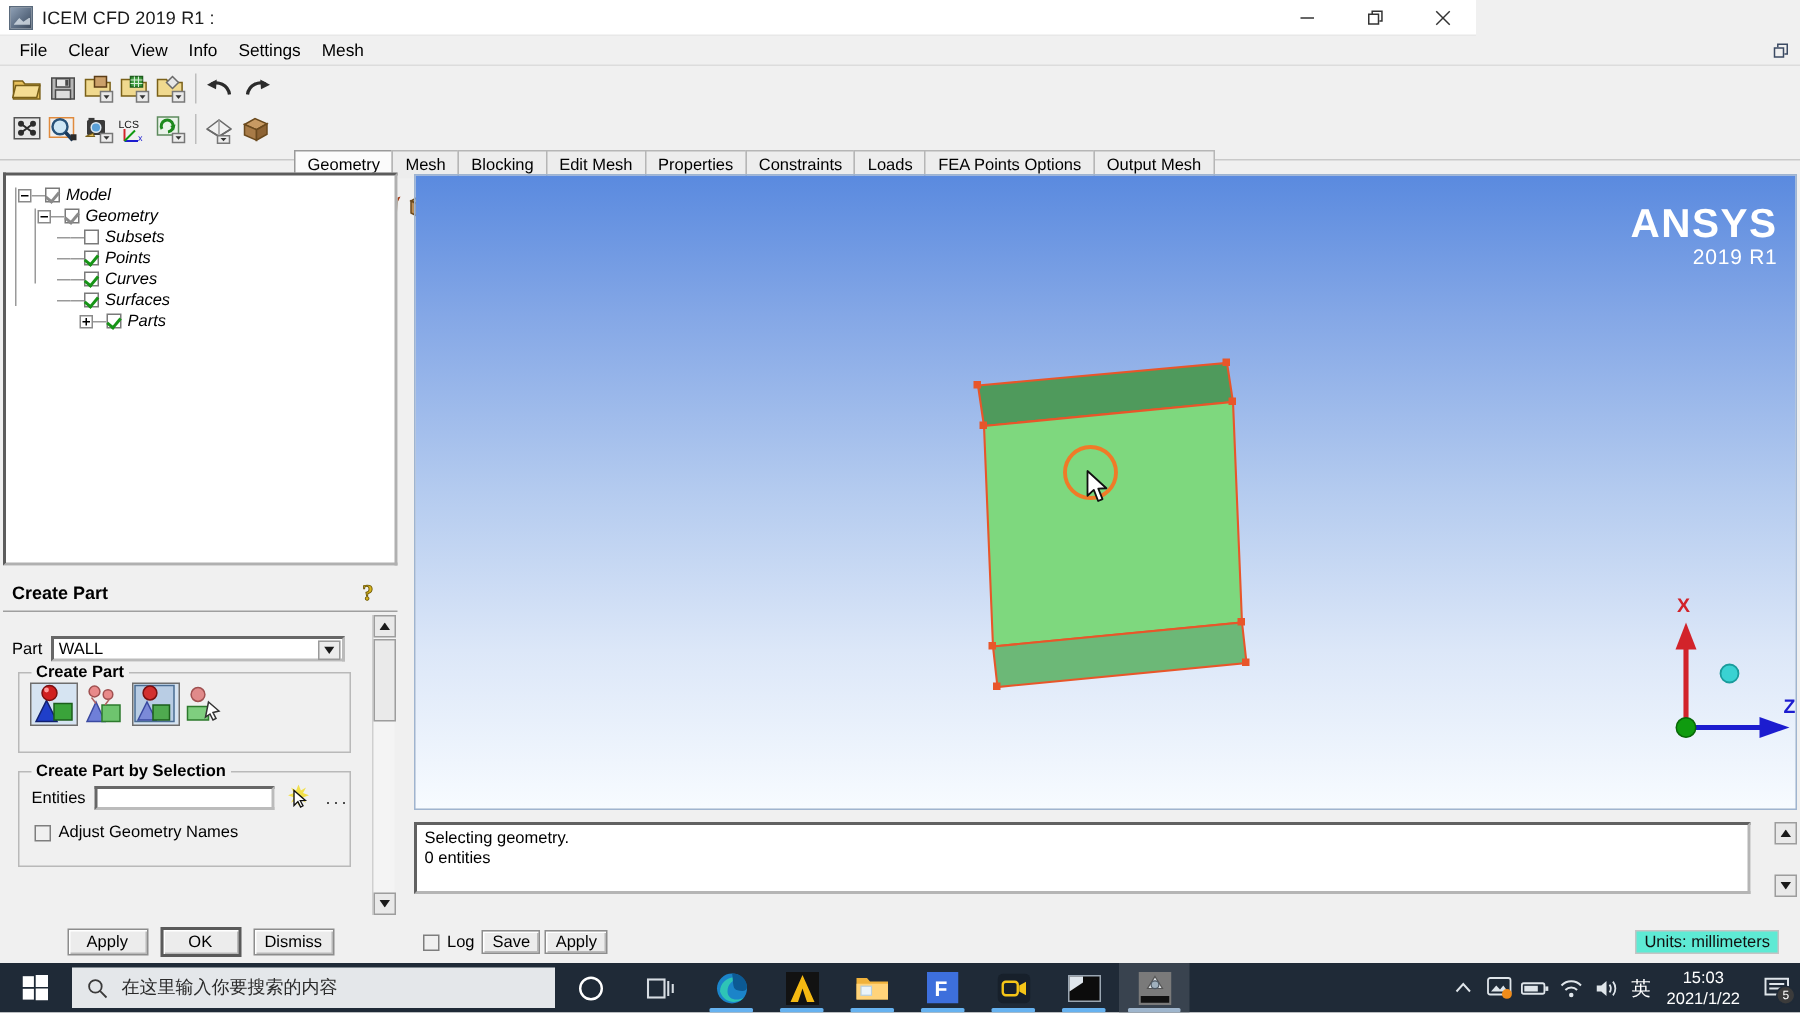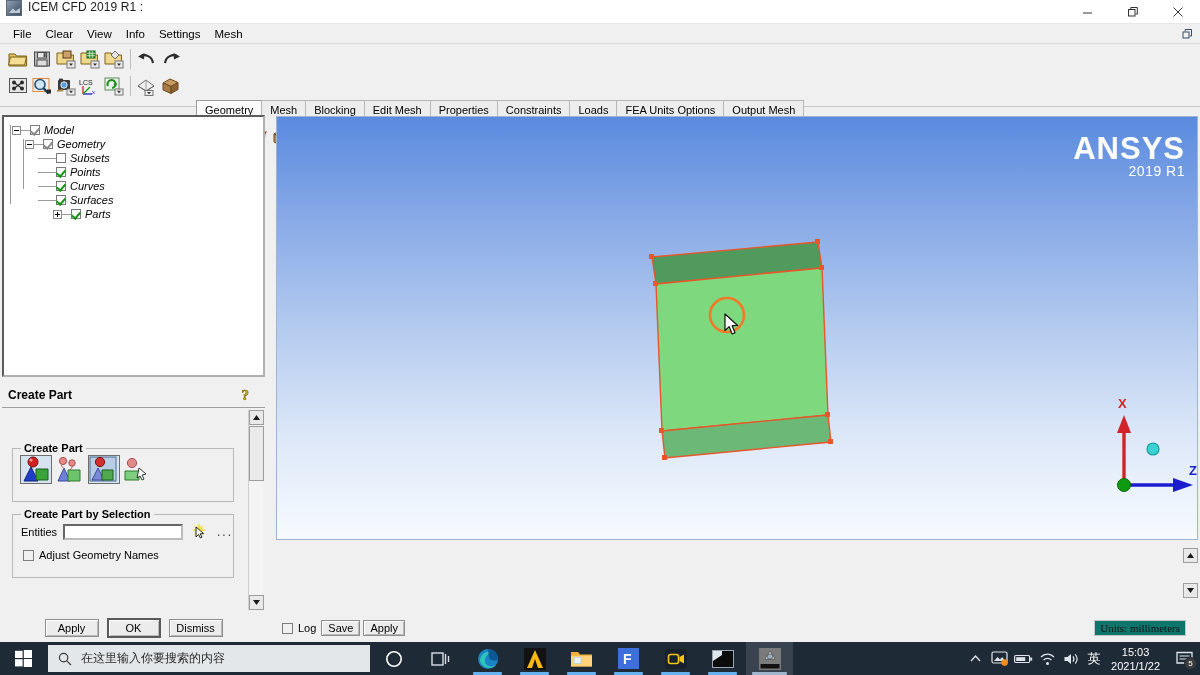--- a/index.html
+++ b/index.html
@@ -6,23 +6,23 @@
   html, body {
     width: 1200px; height: 675px;
     font-family: "Liberation Sans", sans-serif;
     overflow: hidden;
     background: #f0f0f0;
   }
   #app { position: relative; width: 1200px; height: 675px; }
 
   
   .titlebar {
-    position: absolute; top: 0; left: 0; width: 1200px; height: 24px;
+    position: absolute; top: 0; left: 0; width: 984px; height: 24px;
     background: #ffffff; border-bottom: 1px solid #e8e8e8;
-    display: flex; align-items: flex-start;
+    display: flex; align-items: center;
   }
   .tb-icon {
     width: 16px; height: 16px; margin-left: 6px; margin-right: 6px;
     background: linear-gradient(135deg,#8fa0b5 0%, #5e6f85 55%, #3e4b5c 100%);
     border: 1px solid #5a6a7c; position: relative; flex: 0 0 auto;
   }
   .tb-icon::after {
     content: ""; position: absolute; left: 2px; bottom: 2px;
     width: 11px; height: 5px; background: #d9e2ea; opacity: .8;
     clip-path: polygon(0 100%, 35% 10%, 60% 60%, 100% 0, 100% 100%);
@@ -182,21 +182,21 @@
   .viewport {
     position: absolute; left: 276px; top: 116px; width: 922px; height: 424px;
     background: linear-gradient(to bottom, #5a8adf 0%, #84a7e6 22%, #b4cbef 50%, #dce7f8 75%, #f7fbff 100%);
     overflow: hidden;
     border: 1px solid #9fb4cf;
   }
   .ansys-logo {
     position: absolute; right: 12px; top: 18px; text-align: right;
     color: #ffffff; font-family: "Liberation Sans", sans-serif;
   }
-  .ansys-main { font-size: 31px; font-weight: bold; letter-spacing: 1px; line-height: 28px; }
+  .ansys-main { font-size: 27px; font-weight: bold; letter-spacing: 1px; line-height: 28px; }
   .ansys-sub  { font-size: 14px; letter-spacing: .5px; line-height: 16px; }
 
   .triad { position: absolute; left: 820px; top: 278px; width: 100px; height: 100px; }
 
   .cursor-arrow { position: absolute; pointer-events: none; }
 
   
   .msgwrap {
     position: absolute; left: 276px; top: 548px; width: 922px; height: 66px;
   }
@@ -214,21 +214,21 @@
     background: #f0f0f0; display: flex; align-items: center; padding-left: 6px;
   }
   .logchk { width: 11px; height: 11px; border: 1px solid #7e7e7e; background: #f0f0f0; }
   .loglbl { font-size: 11px; margin: 0 5px 0 5px; }
   .sbtn {
     font-size: 11px; padding: 1px 6px; background: #ececec; border: 1px solid #8d8d8d;
     box-shadow: inset 1px 1px 0 #ffffff, inset -1px -1px 0 #b9b9b9; margin-right: 3px;
   }
   .units {
     margin-left: auto; margin-right: 12px; font-size: 11px; color: #111;
-    background: #0f766e; border: 1px solid #c4c4c4; padding: 1px 5px; font-family: Liberation Serif, serif;
+    background: #5eead4; border: 1px solid #c4c4c4; padding: 1px 5px;
   }
 
   
   .taskbar {
     position: absolute; left: 0; top: 642px; width: 1200px; height: 33px;
     background: #1f2a37; display: flex; align-items: center;
   }
   .start {
     width: 46px; height: 33px; display: flex; align-items: center; justify-content: center;
   }
@@ -434,21 +434,21 @@
     </div>
 
     <div class="tabstrip">
       <div class="tab active">Geometry</div>
       <div class="tab">Mesh</div>
       <div class="tab">Blocking</div>
       <div class="tab">Edit Mesh</div>
       <div class="tab">Properties</div>
       <div class="tab">Constraints</div>
       <div class="tab">Loads</div>
-      <div class="tab">FEA Units Options</div>
+      <div class="tab">FEA Points Options</div>
       <div class="tab">Output Mesh</div>
     </div>
 
     <div class="tb-row" style="left:198px; top:81px;">
       <div class="ticon">
         <svg width="20" height="18" viewBox="0 0 20 18">
           <path d="M3 14 L13 4" stroke="#c8a020" stroke-width="2.4"></path>
           <path d="M13 4 l4 -2 l-2 4 z" fill="#d9b43a"></path>
           <circle cx="3" cy="13" r="1.6" fill="#2b2b2b"></circle>
             <circle cx="7.5" cy="3" r="1.3" fill="#2b2b2b"></circle>
@@ -599,20 +599,31 @@
     <div class="cp-title">Create Part</div>
     <div class="help-icon">
       <svg width="18" height="18" viewBox="0 0 18 18">
         <text x="2.5" y="14" font-size="15" font-weight="bold" font-family="serif" fill="#d8b41a" stroke="#6e5a0a" stroke-width=".6">?</text>
       </svg>
     </div>
   </div>
 
   <div class="cp-body">
 
+    <div class="row-part">
+      <span class="lbl">Part</span>
+      <div class="combo">
+        <span>WALL</span>
+        <div class="arrowbtn">
+          <svg width="7" height="5" viewBox="0 0 7 5">
+              <path d="M0 0 L7 0 L3.5 5 Z" fill="#1a1a1a"></path>
+            </svg>
+        </div>
+      </div>
+    </div>
 
     <div class="fieldset" style="left:10px; top:38px; width:222px; height:54px;">
       <span class="legend">Create Part</span>
       <div class="iconrow">
 
         <div class="bigicon selected">
           <svg width="30" height="27" viewBox="0 0 30 27">
             <path d="M3 25 L10 11 L17 25 Z" fill="#1f3fc9" stroke="#102070"></path>
             <path d="M15 13 h12 v11 h-12 z" fill="#3aa33a" stroke="#1c5e1c"></path>
             <circle cx="12" cy="6" r="5" fill="#d02020" stroke="#7a1010"></circle>
@@ -730,20 +741,24 @@
       <line x1="27" y1="90" x2="82" y2="90" stroke="#1c1ccf" stroke-width="3.4"></line>
       <path d="M96 90 L76 97 L76 83 Z" fill="#1c1ccf"></path>
       <circle cx="56" cy="54" r="6" fill="#3ad2d2" stroke="#1a9c9c" stroke-width="1.2"></circle>
       <circle cx="27" cy="90" r="6.5" fill="#0f9b0f" stroke="#076807" stroke-width="1"></circle>
       <text x="21" y="13" font-size="13" font-weight="bold" fill="#d2232a" font-family="sans-serif">X</text>
       <text x="92" y="80" font-size="13" font-weight="bold" fill="#1c1ccf" font-family="sans-serif">Z</text>
     </svg>
   </div>
 
   <div class="msgwrap">
+    <div class="msgbox">
+      <div>Selecting geometry.</div>
+      <div>0 entities</div>
+    </div>
     <div class="msg-sb">
       <div class="sb-btn">
         <svg width="7" height="5" viewBox="0 0 7 5">
             <path d="M3.5 0 L7 5 L0 5 Z" fill="#1a1a1a"></path>
           </svg>
       </div>
       <div class="sb-btn" style="position:absolute; bottom:16px;">
         <svg width="7" height="5" viewBox="0 0 7 5">
             <path d="M0 0 L7 0 L3.5 5 Z" fill="#1a1a1a"></path>
           </svg>

